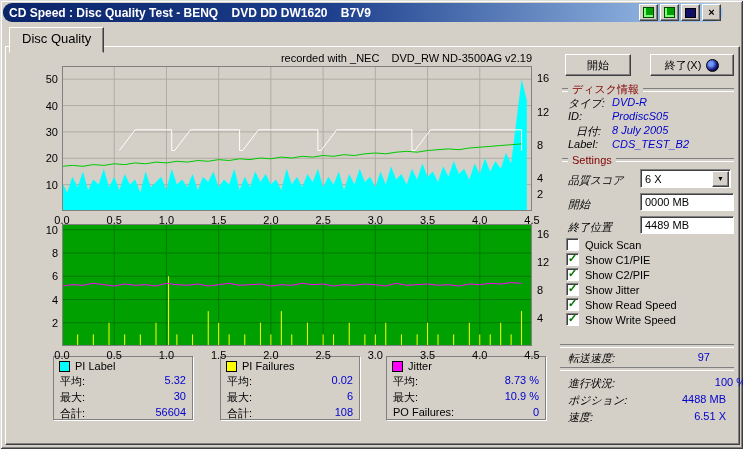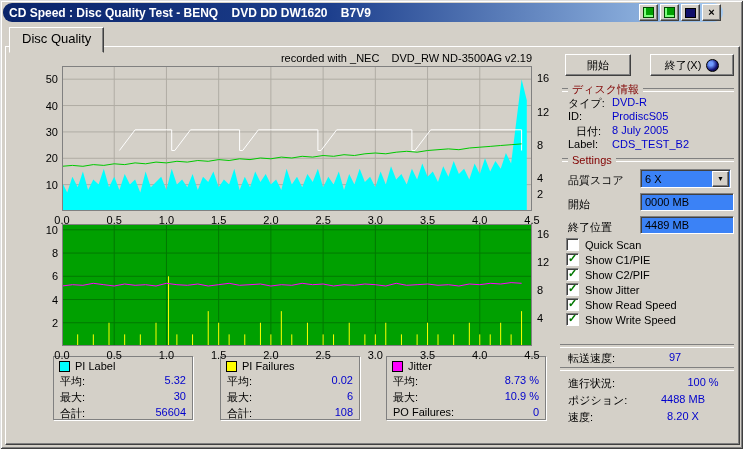--- a/index.html
+++ b/index.html
@@ -31,52 +31,52 @@
     z-index:3;font-size:13px;
   }
   .main-panel{
     position:absolute;left:5px;top:46px;width:733px;height:397px;background:#d4d0c8;
     border:1px solid;border-color:#fff #404040 #404040 #fff;box-shadow:inset -1px -1px 0 #808080;
     z-index:1;
   }
   .chart-header{position:absolute;left:62px;top:52px;width:470px;text-align:right;white-space:pre;z-index:2;}
   .chart-svg{position:absolute;z-index:2;}
   .axlbl{position:absolute;z-index:2;font-size:11px;}
-  .lbl{position:absolute;z-index:2;}
+  .lbl{position:absolute;z-index:2;font-style:italic;}
   .val{color:var(--val-blue,#0000cc);}
   .btn{
     position:absolute;z-index:2;background:#d4d0c8;border:1px solid;border-color:#fff #404040 #404040 #fff;
     box-shadow:inset -1px -1px 0 #808080;display:flex;align-items:center;justify-content:center;font-size:11px;
   }
   .exit-ico{display:inline-block;width:11px;height:11px;border-radius:50%;margin-left:5px;
     background:radial-gradient(circle at 35% 35%, #6f9bff 0 2px, #15157a 60%, #000 100%);border:1px solid #000;}
   .sec-header{position:absolute;display:flex;align-items:center;gap:4px;color:var(--sec-maroon,#800000);z-index:2;}
   .dash{height:2px;border-top:1px solid #808080;border-bottom:1px solid #fff;width:6px;}
   .dash.fill{flex:1;}
   .field{
-    position:absolute;z-index:2;background:#3b82f6;border:1px solid;border-color:#808080 #fff #fff #808080;
+    position:absolute;z-index:2;background:#ffffff;border:1px solid;border-color:#808080 #fff #fff #808080;
     box-shadow:inset 1px 1px 0 #404040;padding:1px 4px;font-size:11px;line-height:14px;
   }
   .combo{display:flex;align-items:center;justify-content:space-between;padding-right:1px;}
   .combo-btn{width:15px;height:14px;background:#d4d0c8;border:1px solid;border-color:#fff #404040 #404040 #fff;
     box-shadow:inset -1px -1px 0 #808080;display:flex;align-items:center;justify-content:center;}
   .combo-arrow{font-size:7px;line-height:1;}
   .checkbox-list{position:absolute;left:566px;top:239px;width:170px;display:flex;flex-direction:column;gap:4px;z-index:2;}
   .cb-row{display:flex;align-items:center;gap:6px;height:11px;}
   .cb-box{
     width:11px;height:11px;background:#fff;border:1px solid;border-color:#808080 #fff #fff #808080;
     box-shadow:inset 1px 1px 0 #404040;font-size:11px;line-height:9px;text-align:center;
     color:var(--check-green,#007700);font-weight:bold;flex:0 0 auto;
   }
   .hsep{position:absolute;height:2px;border-top:1px solid #808080;border-bottom:1px solid #fff;z-index:2;}
   .statbox{position:absolute;border:1px solid #808080;box-shadow:1px 1px 0 #fff;z-index:2;}
   .title-row{display:flex;align-items:center;gap:5px;padding:3px 5px 1px;}
   .legend-swatch{width:9px;height:9px;border:1px solid #000;flex:0 0 auto;}
   .stat-row{display:flex;justify-content:space-between;padding:1px 6px 0;}
-  .right-val{position:absolute;text-align:center;z-index:2;}
+  .right-val{position:absolute;text-align:right;z-index:2;}
 </style>
 </head>
 <body>
 
 <div class="window">
 
   <div class="titlebar">
     <span class="title-text">CD Speed : Disc Quality Test - BENQ    DVD DD DW1620    B7V9</span>
     <div class="tb-buttons">
       <div class="tb-btn">
@@ -251,21 +251,21 @@
   <div class="hsep" style="left:560px;top:344px;width:174px"></div>
   <span class="lbl" style="left:568px;top:351px">転送速度:</span>
   <span class="right-val val" style="left:640px;top:351px;width:70px">97</span>
   <div class="hsep" style="left:560px;top:367px;width:174px"></div>
 
   <span class="lbl" style="left:568px;top:376px">進行状況:</span>
   <span class="right-val val" style="left:660px;top:376px;width:86px">100 %</span>
   <span class="lbl" style="left:568px;top:393px">ポジション:</span>
   <span class="right-val val" style="left:640px;top:393px;width:86px">4488 MB</span>
   <span class="lbl" style="left:568px;top:410px">速度:</span>
-  <span class="right-val val" style="left:640px;top:410px;width:86px">8.20 X</span>
+  <span class="right-val val" style="left:640px;top:410px;width:86px">6.51 X</span>
 
   <div class="statbox" style="left:53px;top:356px;width:138px;height:62px">
     <div class="title-row">
       <span class="legend-swatch" style="background: rgb(0, 255, 255);"></span>
       <span>PI Label</span>
     </div>
     <div class="stat-row">
         <span>平均:</span>
         <span class="val">5.32</span>
       </div>

